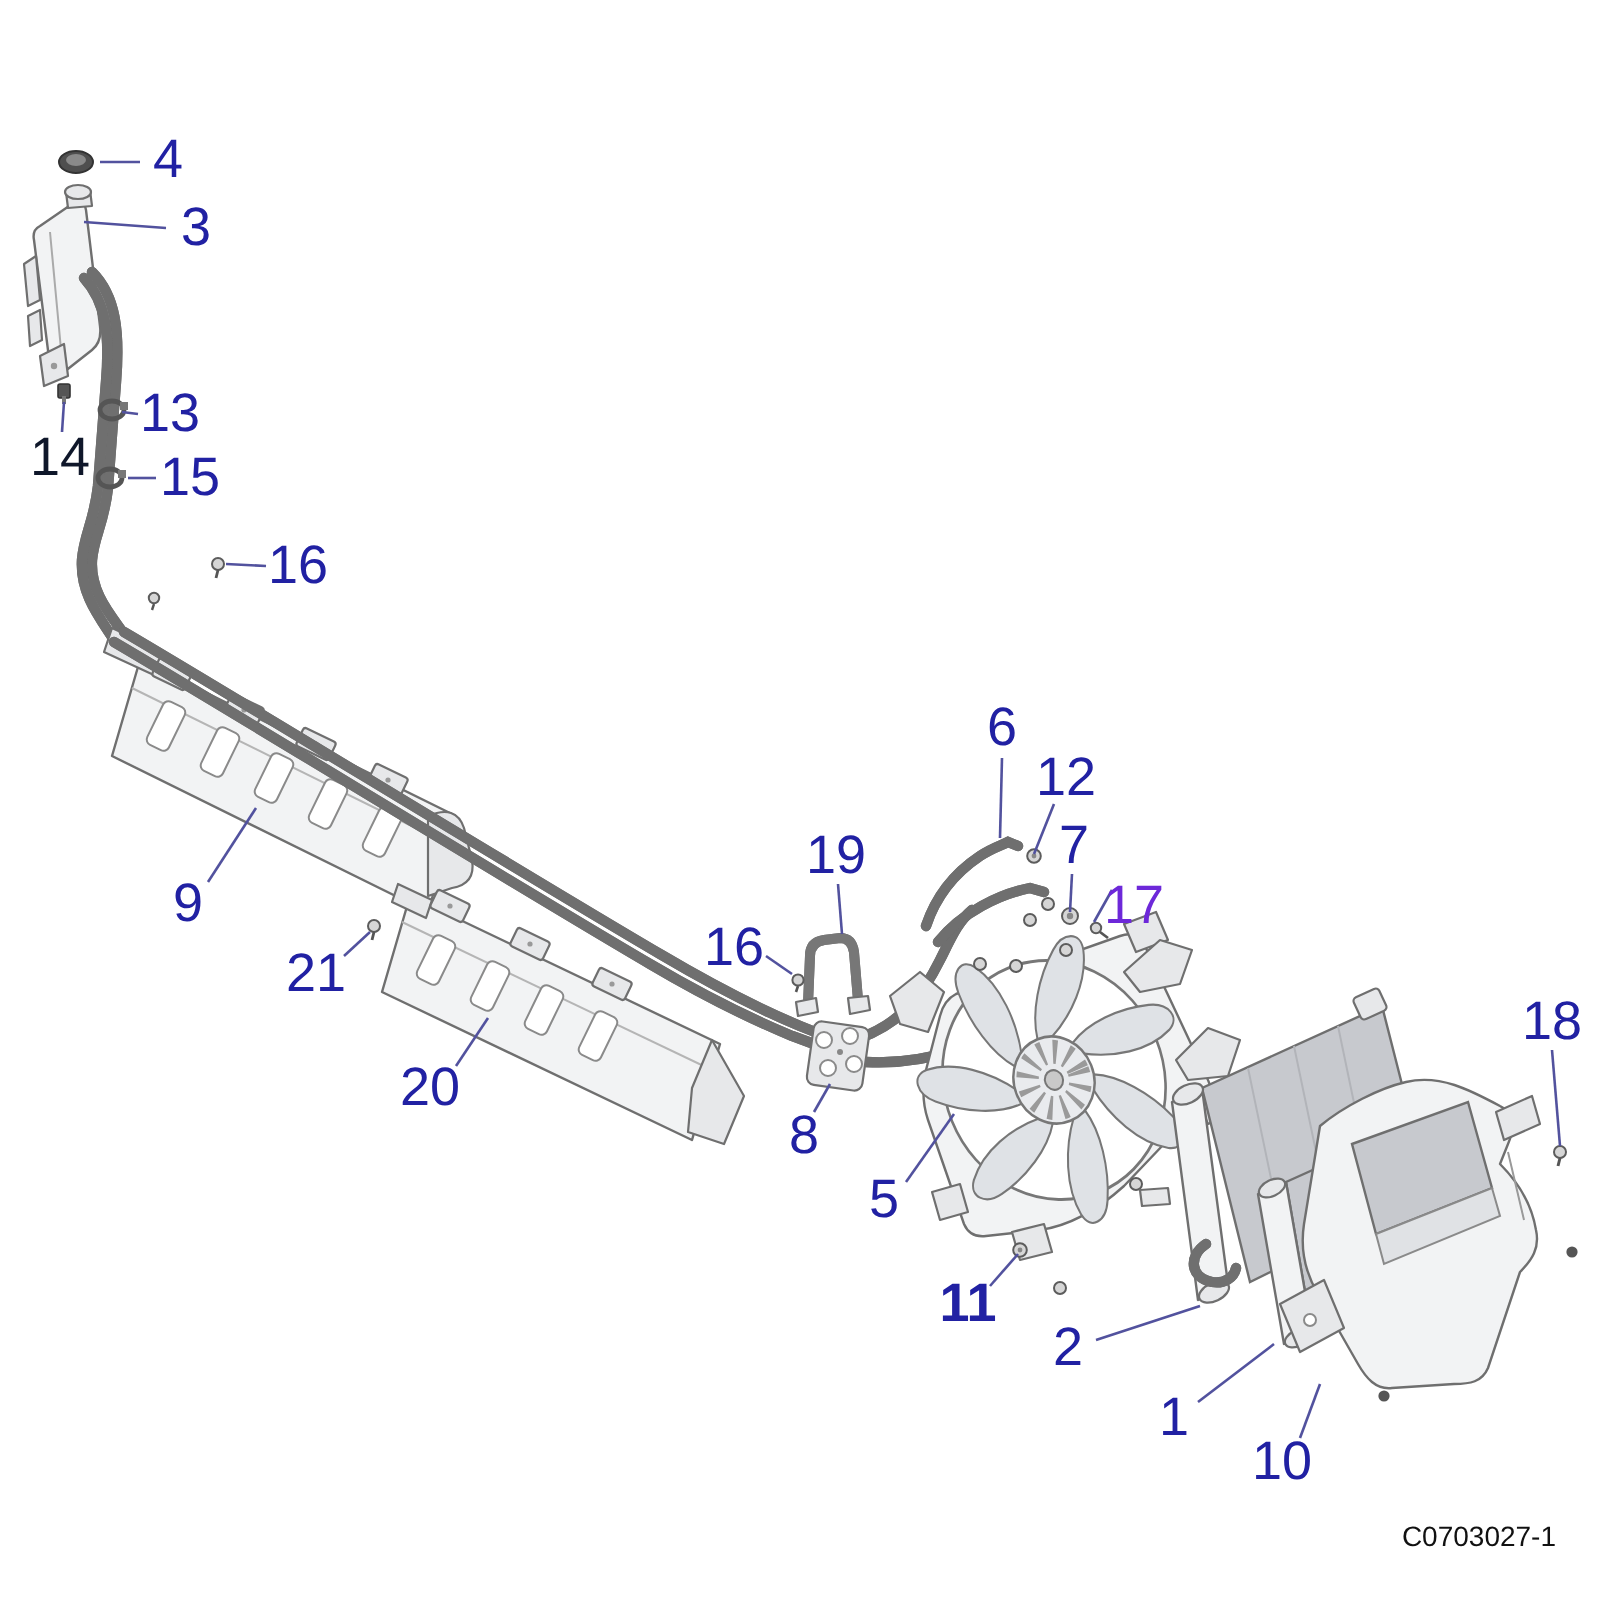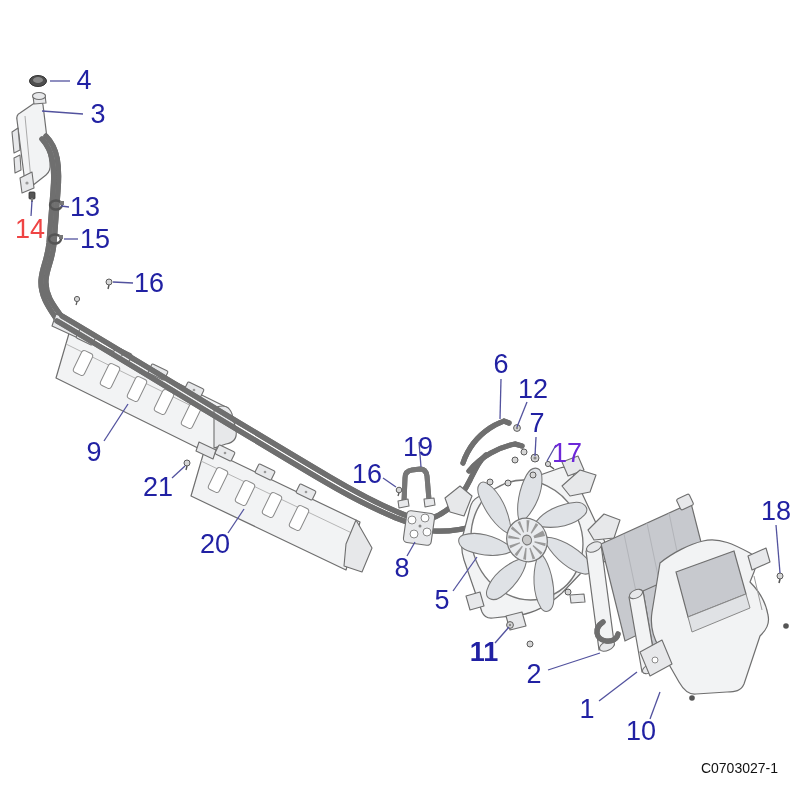--- a/index.html
+++ b/index.html
@@ -261,28 +261,28 @@
         <line x1="599" y1="701" x2="637" y2="672" stroke="#52529e" stroke-width="1.3"></line>
         <line x1="650" y1="719" x2="660" y2="692" stroke="#52529e" stroke-width="1.3"></line>
         <line x1="776" y1="525" x2="780" y2="573" stroke="#52529e" stroke-width="1.3"></line>
       </g>
   </svg>
 
   <div id="callout-layer">
       <div class="callout" style="left: 84px; top: 80px; color: rgb(33, 33, 163);">4</div>
       <div class="callout" style="left: 98px; top: 114px; color: rgb(33, 33, 163);">3</div>
       <div class="callout" style="left: 85px; top: 207px; color: rgb(33, 33, 163);">13</div>
-      <div class="callout" style="left: 30px; top: 229px; color: #ef4444;">14</div>
+      <div class="callout" style="left: 30px; top: 229px; color: #0f172a;">14</div>
       <div class="callout" style="left: 95px; top: 239px; color: rgb(33, 33, 163);">15</div>
       <div class="callout" style="left: 149px; top: 283px; color: rgb(33, 33, 163);">16</div>
       <div class="callout" style="left: 94px; top: 452px; color: rgb(33, 33, 163);">9</div>
       <div class="callout" style="left: 158px; top: 487px; color: rgb(33, 33, 163);">21</div>
       <div class="callout" style="left: 215px; top: 544px; color: rgb(33, 33, 163);">20</div>
       <div class="callout" style="left: 367px; top: 474px; color: rgb(33, 33, 163);">16</div>
-      <div class="callout" style="left: 418px; top: 428px; color: rgb(33, 33, 163); margin-top: 19px;">19</div>
+      <div class="callout" style="left: 418px; top: 428px; color: rgb(33, 33, 163);">19</div>
       <div class="callout" style="left: 402px; top: 568px; color: rgb(33, 33, 163);">8</div>
       <div class="callout" style="left: 501px; top: 364px; color: rgb(33, 33, 163);">6</div>
       <div class="callout" style="left: 533px; top: 389px; color: rgb(33, 33, 163);">12</div>
       <div class="callout" style="left: 537px; top: 423px; color: rgb(33, 33, 163);">7</div>
       <div class="callout" style="left: 567px; top: 453px; color: #6d28d9;">17</div>
       <div class="callout" style="left: 442px; top: 600px; color: rgb(33, 33, 163);">5</div>
       <div class="callout" style="left: 484px; top: 652px; color: rgb(33, 33, 163); font-weight: bold;">11</div>
       <div class="callout" style="left: 534px; top: 674px; color: rgb(33, 33, 163);">2</div>
       <div class="callout" style="left: 587px; top: 709px; color: rgb(33, 33, 163);">1</div>
       <div class="callout" style="left: 641px; top: 731px; color: rgb(33, 33, 163);">10</div>

